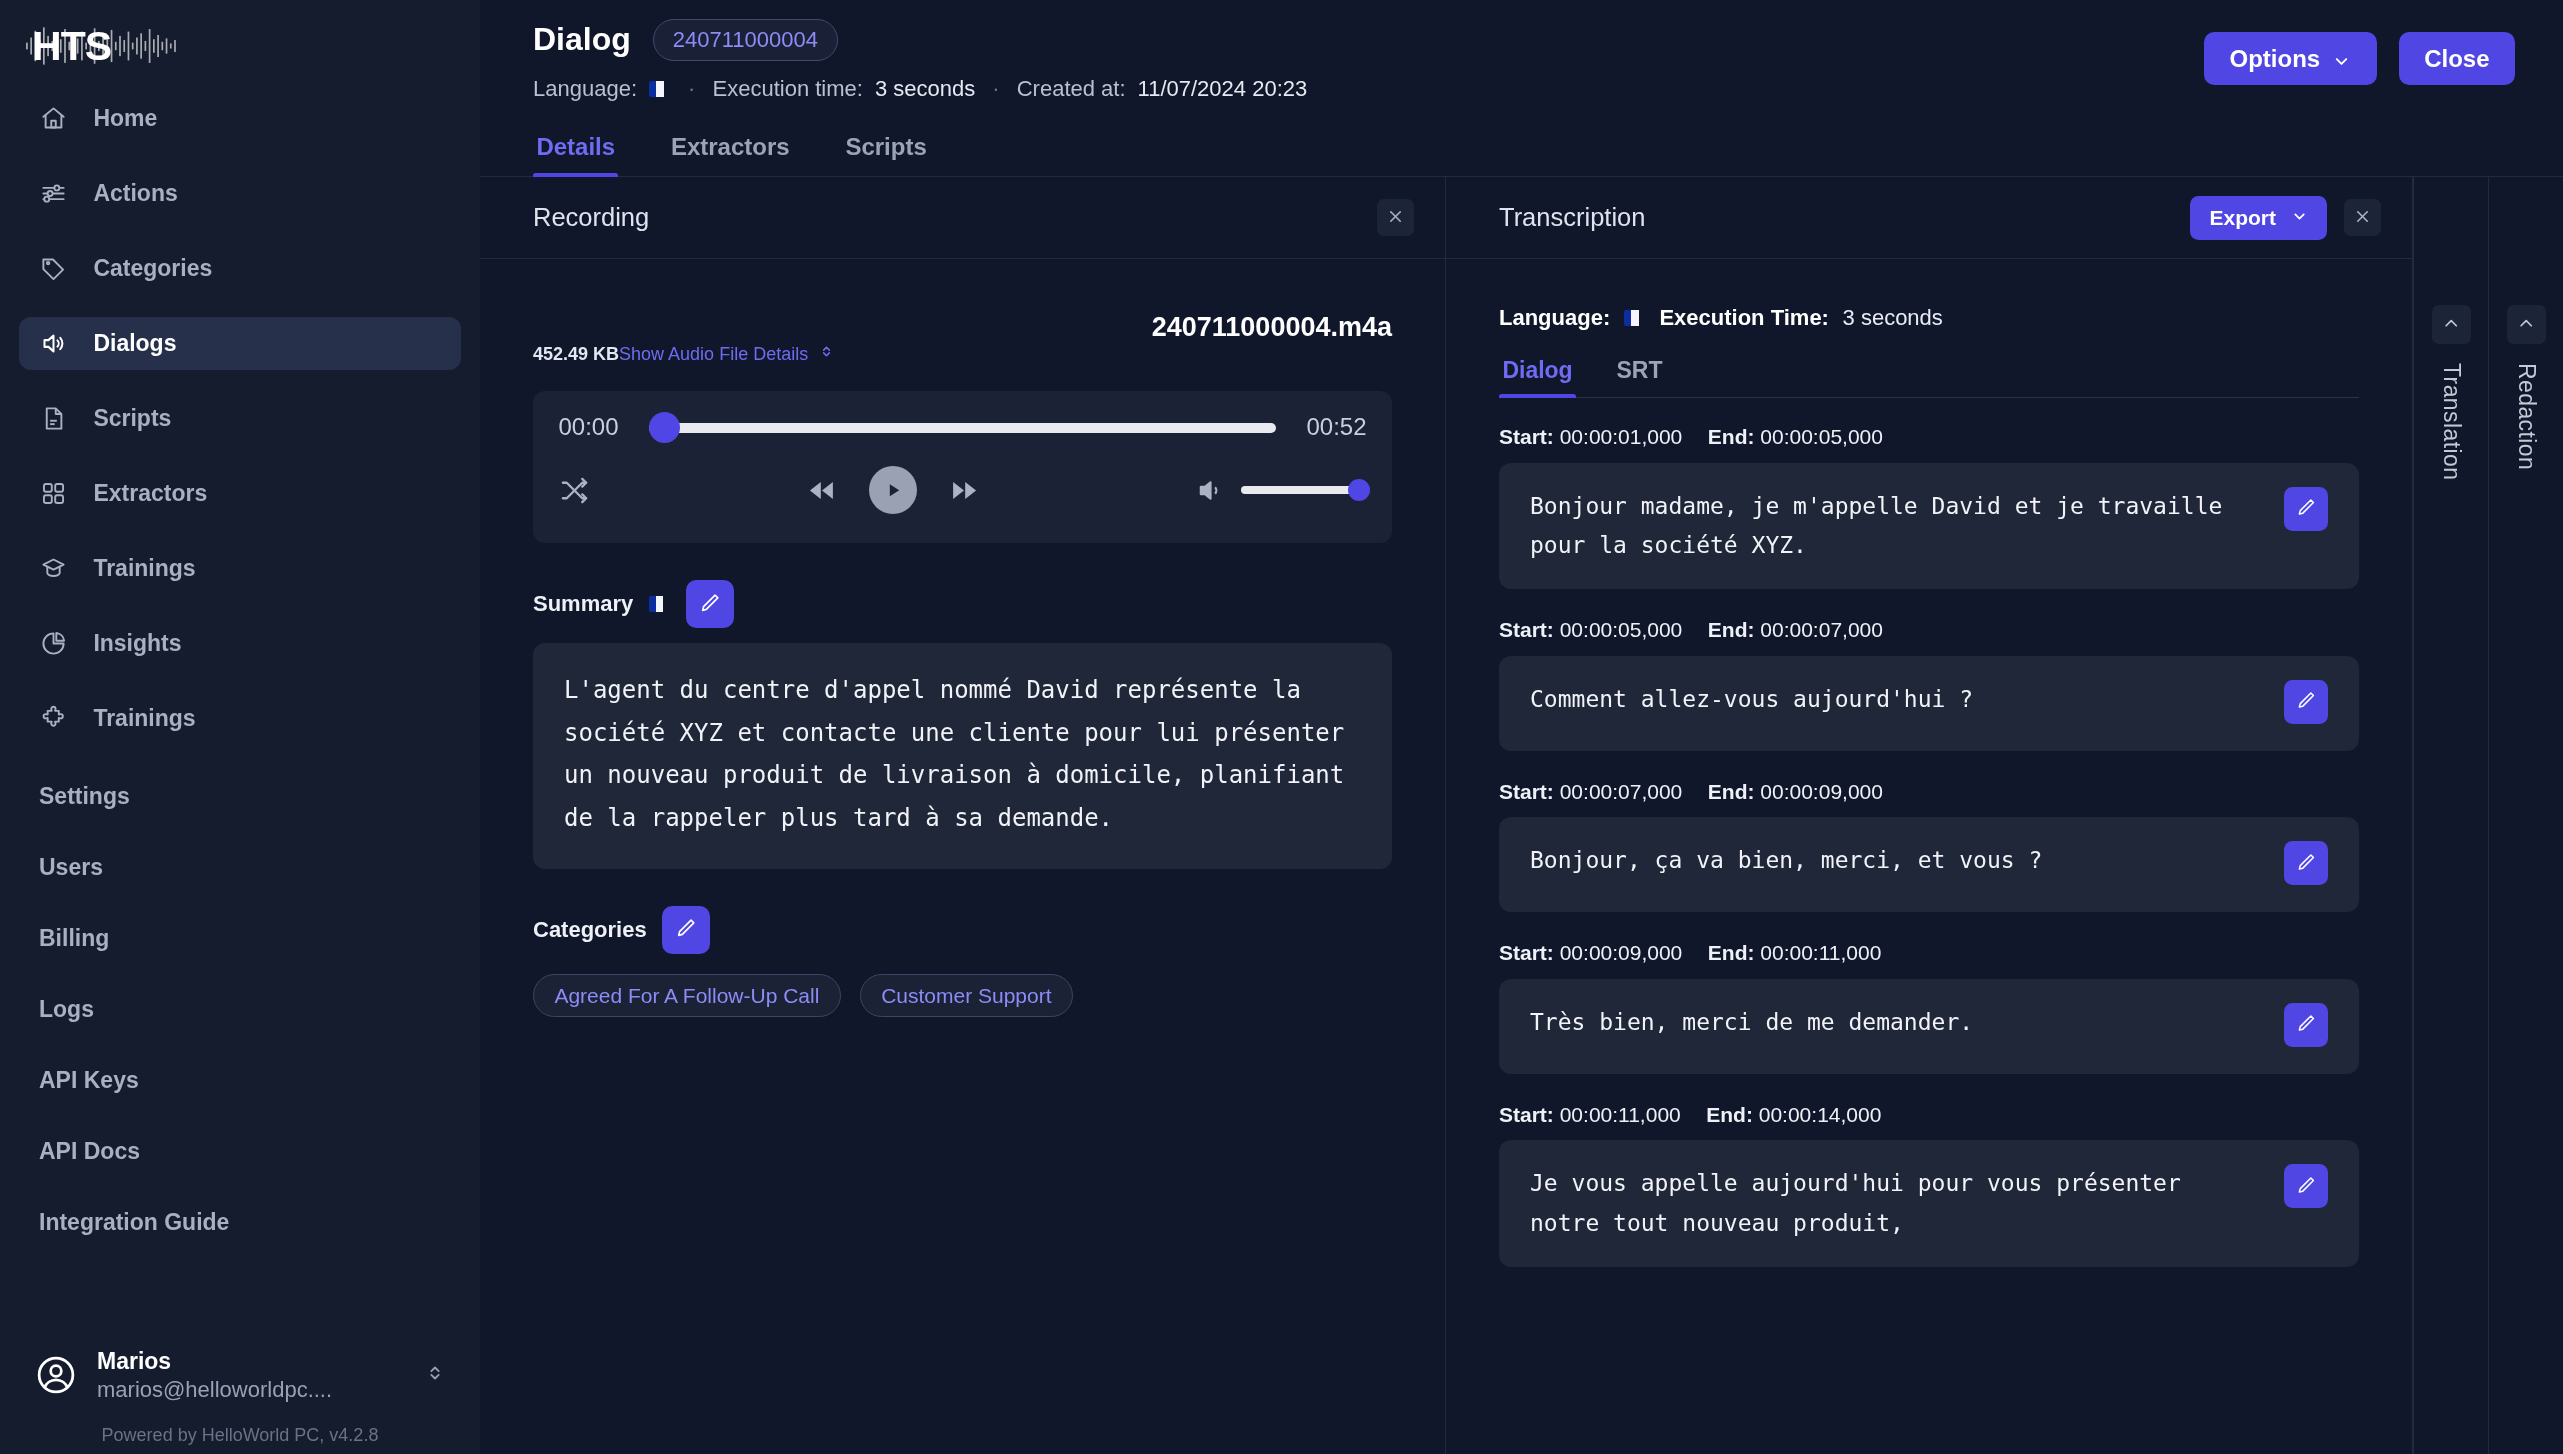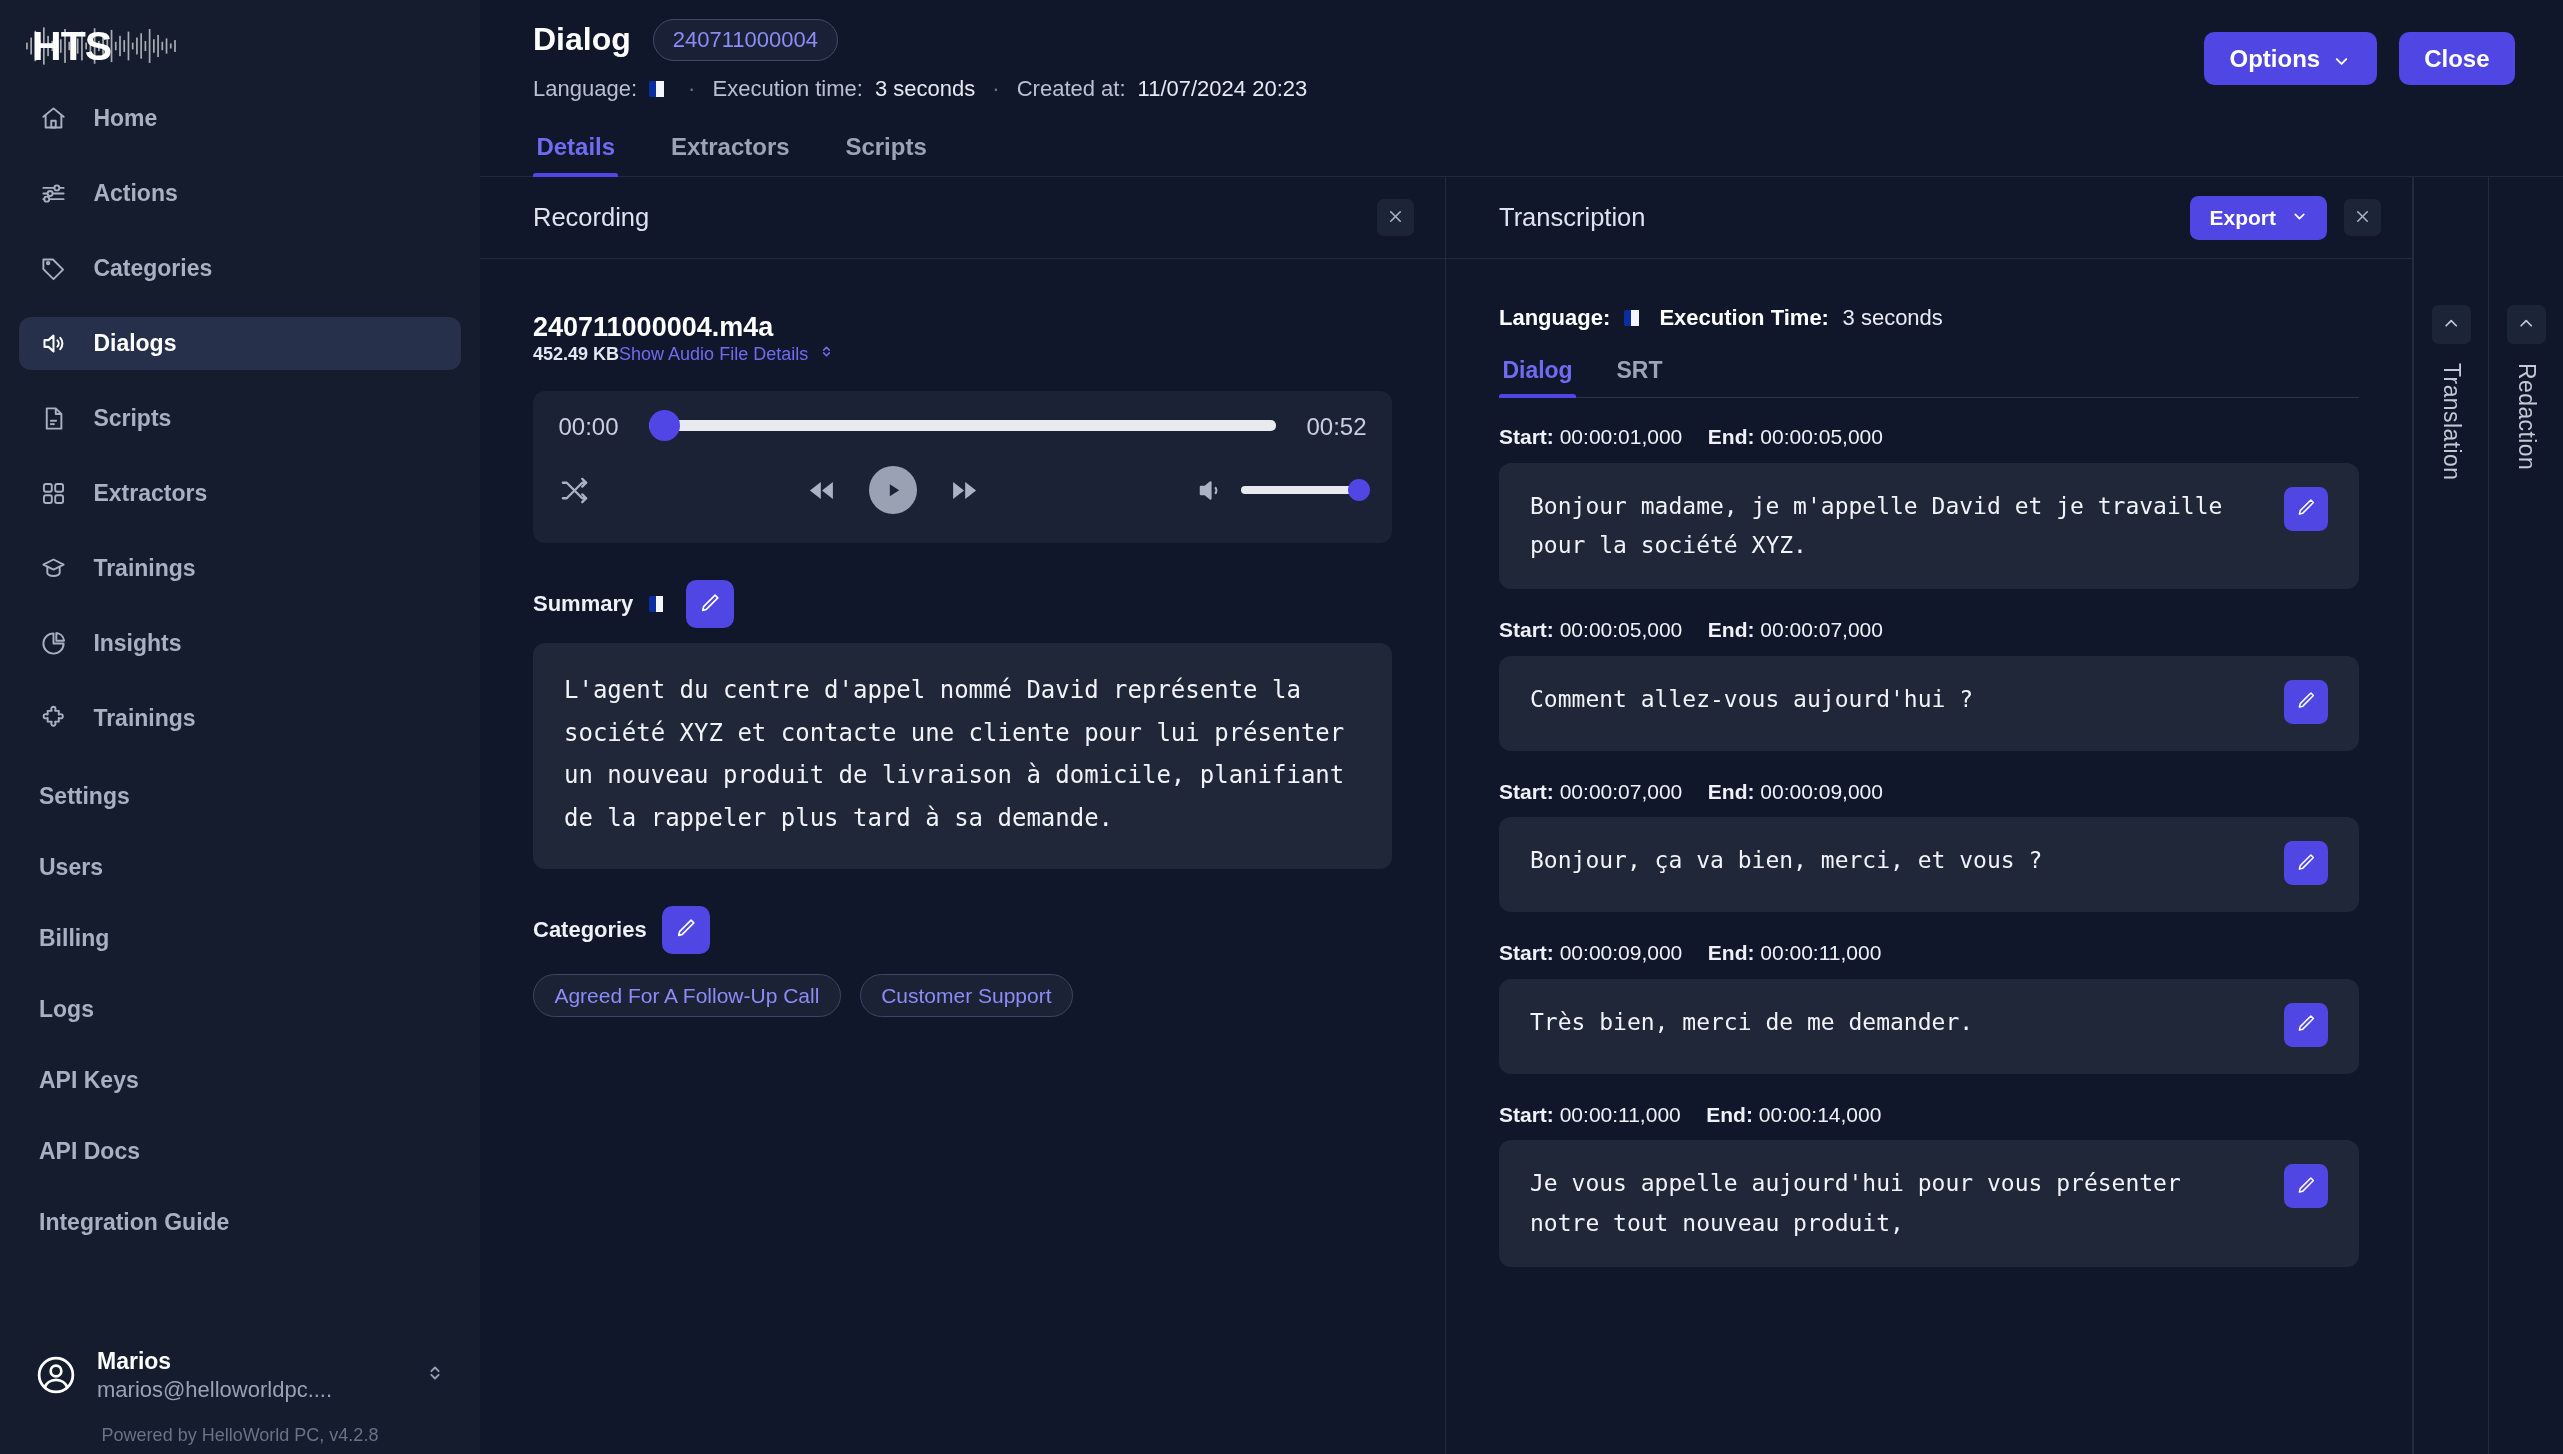--- a/index.html
+++ b/index.html
@@ -135,35 +135,35 @@
   .export-btn {
     background: #5046e4; color: #fff; border: none; border-radius: 8.5px;
     font-size: 21px; font-weight: 700; height: 44px; padding: 0 19px;
     display: flex; align-items: center; gap: 15px; cursor: pointer;
     font-family: "Liberation Sans", sans-serif;
   }
   .panel-body { flex: 1; min-height: 0; overflow: hidden; padding: 0 53px; }
 
   
   .rec-filename {
-    text-align: left; font-size: 27px; font-weight: 700; color: #fff;
+    text-align: right; font-size: 27px; font-weight: 700; color: #fff;
     margin-top: 53px;
   }
   .rec-sub {
     display: flex; align-items: center;
     font-size: 18px;
   }
   .rec-size { color: #e3e7f1; font-weight: 600; }
   .rec-details { color: #6f6bf2; display: flex; align-items: center; gap: 10.2px; cursor: pointer; }
 
   .player {
     margin-top: 25.5px; background: #1b2235; border-radius: 12px;
     padding: 22px 25.5px 29px 25.5px;
   }
-  .player-top { display: flex; align-items: flex-start; gap: 8.5px; }
+  .player-top { display: flex; align-items: flex-end; gap: 8.5px; }
   .time { font-size: 24px; color: #c9cfdd; font-weight: 500; min-width: 82px; }
   .time.right { text-align: right; }
   .seek { flex: 1; position: relative; height: 25.5px; display: flex; align-items: center; }
   .seek-track { height: 10.2px; background: #e8eaf0; border-radius: 5.1px; width: 100%; }
   .seek-thumb {
     position: absolute; left: 0; width: 31px; height: 31px;
     border-radius: 50%; background: #4f46e5;
   }
   .player-ctrls {
     margin-top: 25.5px; display: flex; align-items: center; gap: 17px;

